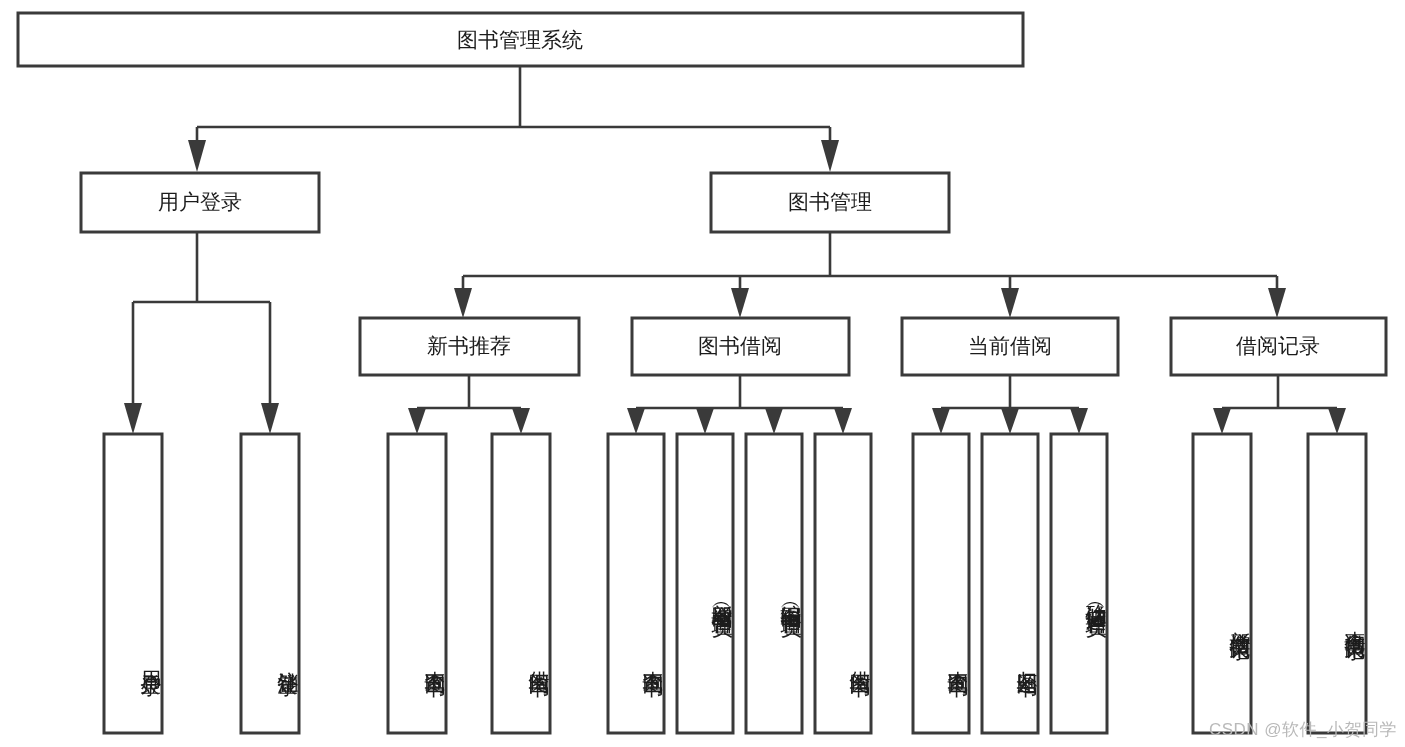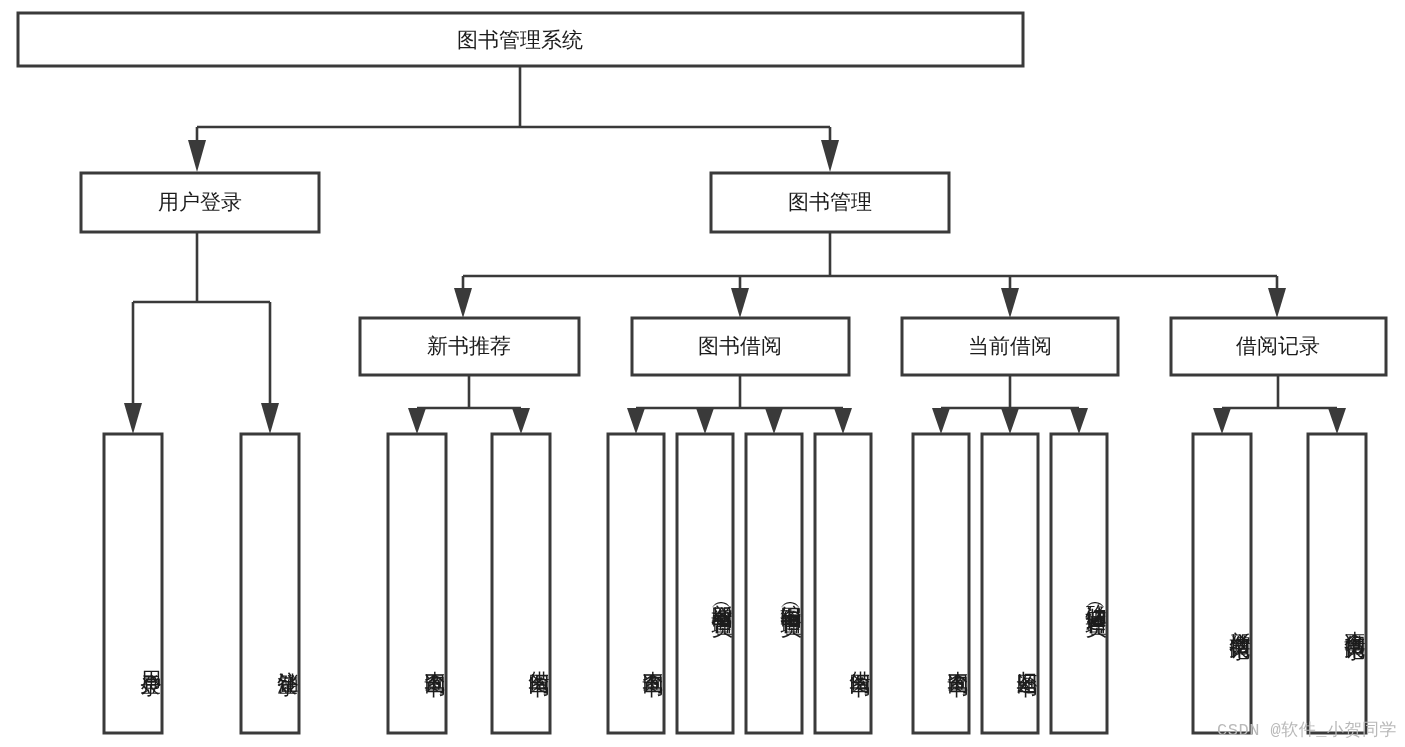--- a/index.html
+++ b/index.html
@@ -62,21 +62,21 @@
     display: flex;
     align-items: flex-start;
     justify-content: center;
     white-space: nowrap;
     pointer-events: none;
   }
   .watermark {
     position: absolute;
     right: 8px;
     bottom: 6px;
-    font-family: Liberation Mono, monospace;
+    font-family: Liberation Sans, sans-serif;
     font-size: 17px;
     color: #b9b9b9;
     white-space: nowrap;
     letter-spacing: 0.5px;
   }
 </style>
 </head>
 <body>
 
 <div id="diagram-root">

